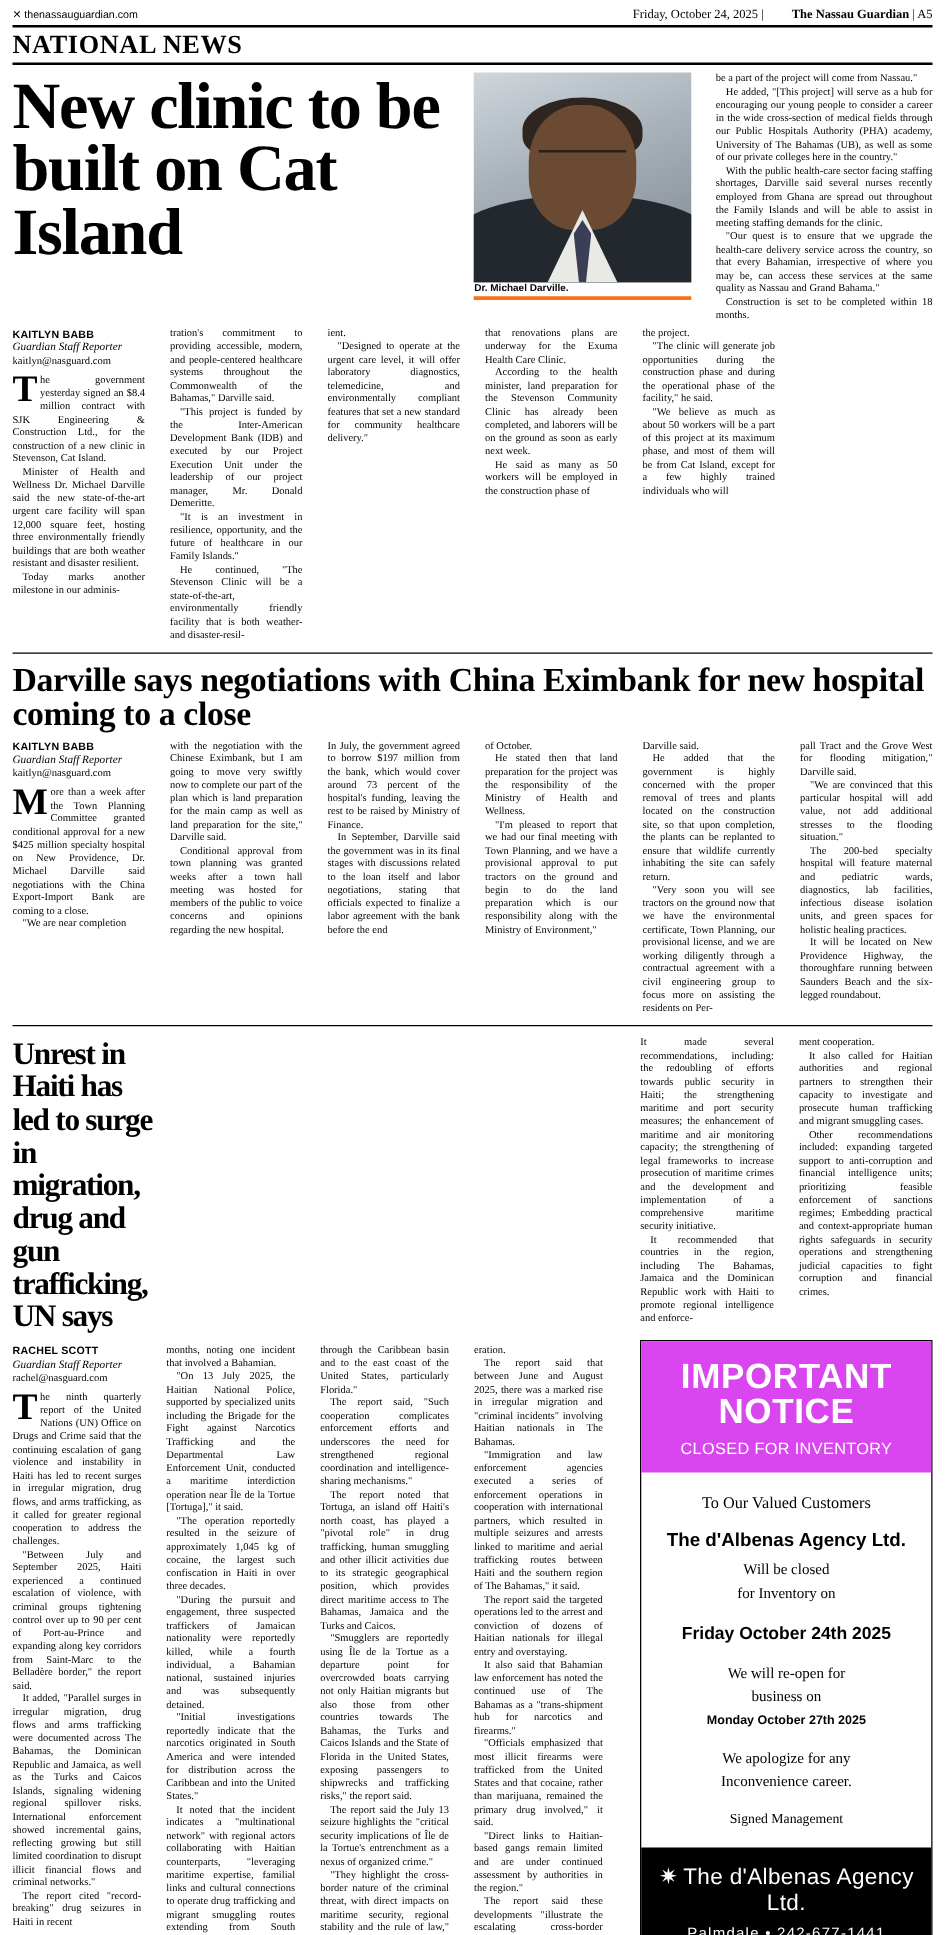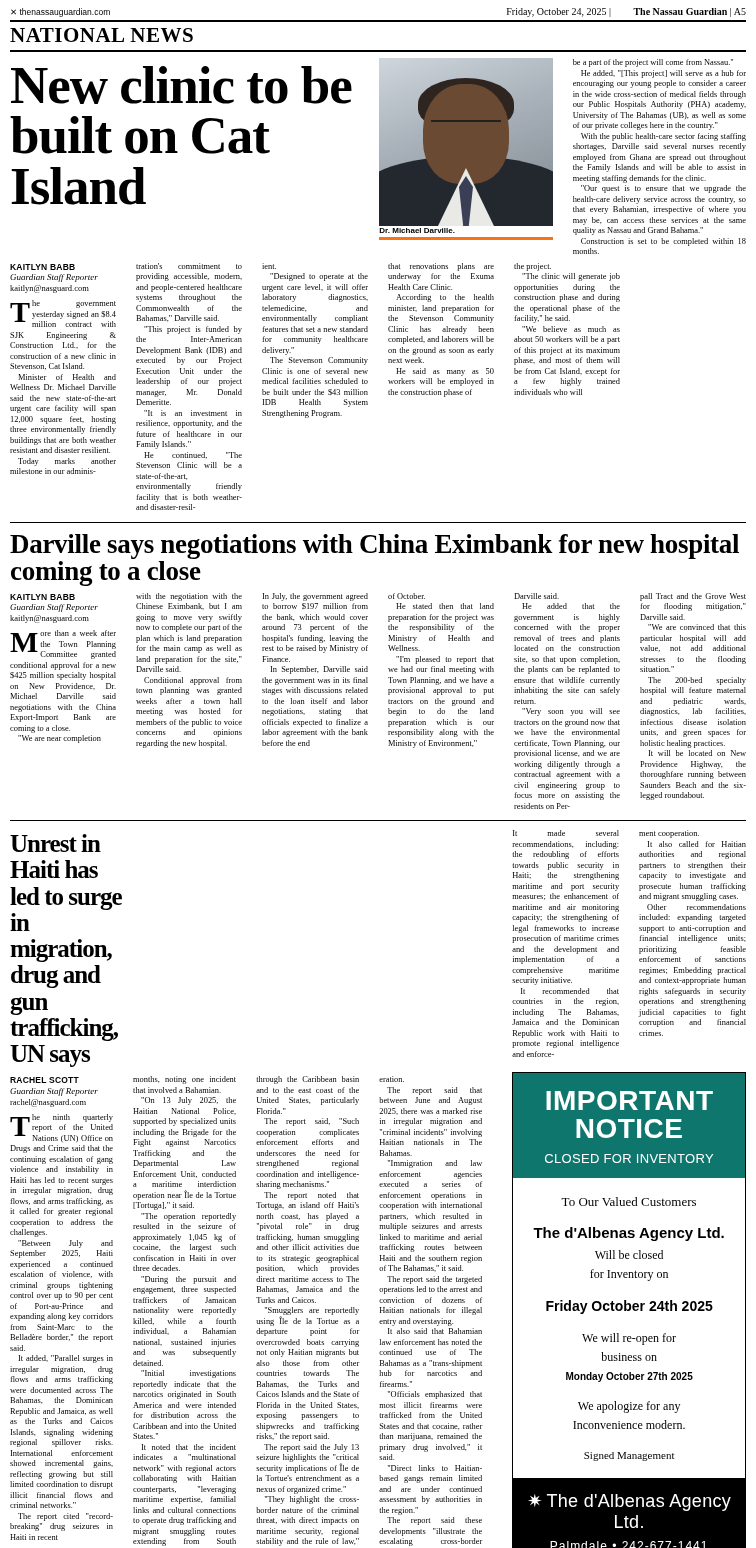--- a/index.html
+++ b/index.html
@@ -91,21 +91,21 @@
   }
   .photo .glasses {
     position:absolute; left:50%; top:62px; transform: translateX(-50%);
     width: 70px; height: 16px; border-top: 2px solid #23201d;
   }
   .caption { font-family:"Liberation Sans", sans-serif; font-weight:bold; font-size: 8px; border-bottom: 3px solid #f97316; padding-bottom:2px;}
 
   
   .ad { border: 1px solid #000; }
   .ad-black {
-    background: #0f766e; color: #fff; text-align: center;
+    background: #d946ef; color: #fff; text-align: center;
     padding: 14px 8px 12px 8px;
   }
   .ad-black .big {
     font-family: "Liberation Sans", sans-serif; font-weight: bold;
     font-size: 28px; line-height: 1.0; letter-spacing: .5px;
   }
   .ad-black .sub {
     font-family: "Liberation Sans", sans-serif; font-size: 13px; margin-top: 8px; letter-spacing:.3px;
   }
   .ad-body { text-align:center; padding: 14px 10px; font-size: 12px; line-height: 1.55; }
@@ -190,21 +190,20 @@
       </div>
       <div class="col">
         <p class="first">tration's commitment to providing accessible, modern, and people-centered healthcare systems throughout the Commonwealth of the Bahamas," Darville said.</p>
         <p>"This project is funded by the Inter-American Development Bank (IDB) and executed by our Project Execution Unit under the leadership of our project manager, Mr. Donald Demeritte.</p>
         <p>"It is an investment in resilience, opportunity, and the future of healthcare in our Family Islands."</p>
         <p>He continued, "The Stevenson Clinic will be a state-of-the-art, environmentally friendly facility that is both weather- and disaster-resil-</p>
       </div>
       <div class="col">
         <p class="first">ient.</p>
         <p>"Designed to operate at the urgent care level, it will offer laboratory diagnostics, telemedicine, and environmentally compliant features that set a new standard for community healthcare delivery."</p>
-        <p>The Stevenson Community Clinic is one of several new medical facilities scheduled to be built under the $43 million IDB Health System Strengthening Program.</p>
       </div>
       <div class="col">
         <p class="first">that renovations plans are underway for the Exuma Health Care Clinic.</p>
         <p>According to the health minister, land preparation for the Stevenson Community Clinic has already been completed, and laborers will be on the ground as soon as early next week.</p>
         <p>He said as many as 50 workers will be employed in the construction phase of</p>
       </div>
       <div class="col">
         <p class="first">the project.</p>
         <p>"The clinic will generate job opportunities during the construction phase and during the operational phase of the facility," he said.</p>
         <p>"We believe as much as about 50 workers will be a part of this project at its maximum phase, and most of them will be from Cat Island, except for a few highly trained individuals who will</p>
@@ -324,21 +323,21 @@
         <div class="ad-body">
           <div class="l1">To Our Valued Customers</div>
           <div class="l2">The d'Albenas Agency Ltd.</div>
           <div class="l3">Will be closed</div>
           <div>for Inventory on</div>
           <div class="l5">Friday October 24th 2025</div>
           <div class="l6">We will re-open for</div>
           <div>business on</div>
           <div class="l7">Monday October 27th 2025</div>
           <div class="l8">We apologize for any</div>
-          <div>Inconvenience modern.</div>
+          <div>Inconvenience career.</div>
           <div class="l10">Signed Management</div>
         </div>
         <div class="ad-logo">
           <div class="name">
             <span class="sunburst">✷</span><span>The d'Albenas Agency Ltd.</span>
           </div>
           <div class="phone">Palmdale • 242-677-1441</div>
         </div>
       </div>
     </div>

